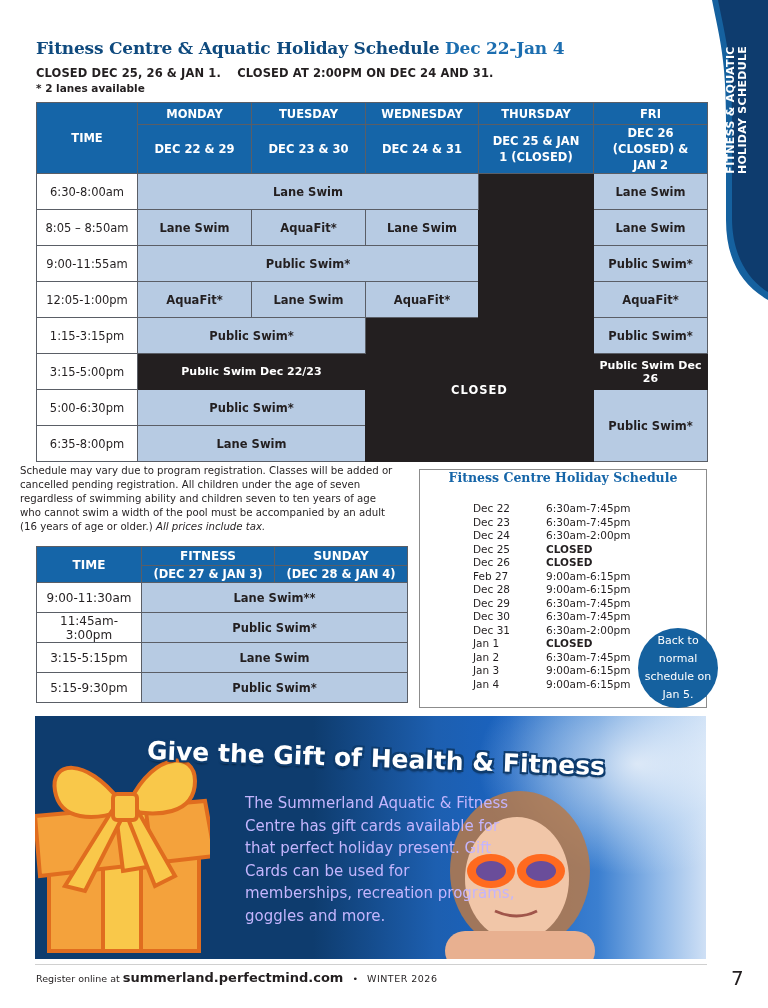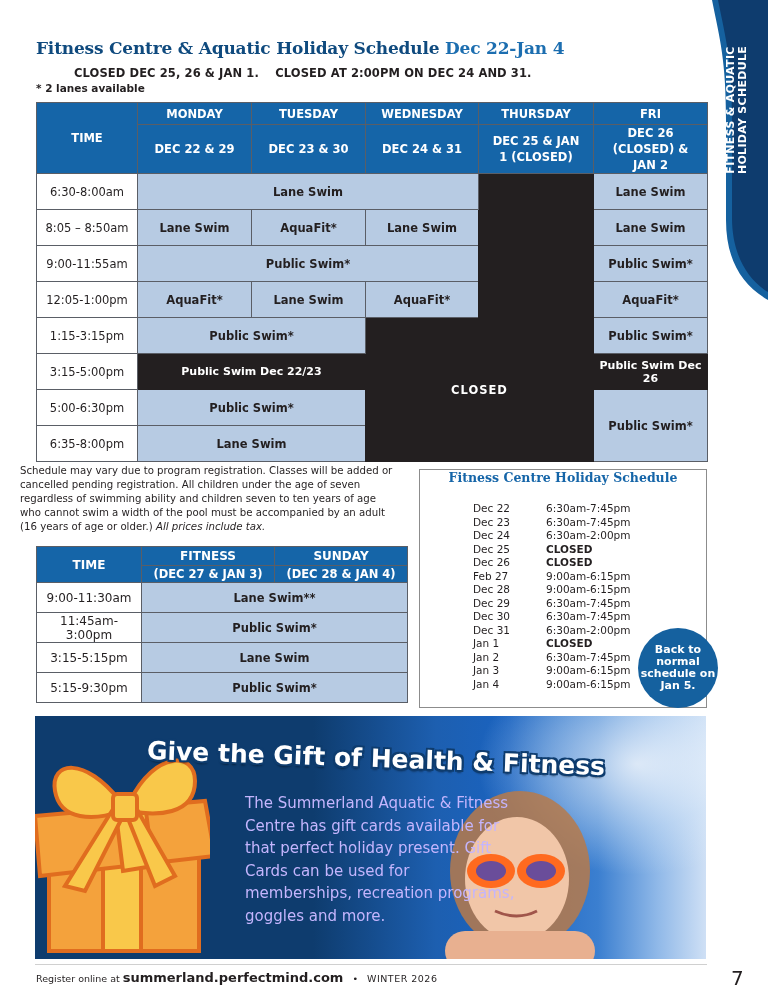--- a/index.html
+++ b/index.html
@@ -1,19 +1,19 @@
 <!DOCTYPE html>
 <html><head>
 <meta charset="utf-8">
 <style>
   html, body { margin:0; padding:0; }
   body { width:768px; height:1008px; background:#ffffff; position:relative; overflow:hidden; font-family:"DejaVu Sans", sans-serif; color:#231f20; }
   .title { position:absolute; left:36px; top:38px; font-family:"DejaVu Serif", serif; font-weight:bold; font-size:17px; color:#0f4a7e; letter-spacing:-0.2px; white-space:nowrap; }
   .title .accent { color:#1c6eb0; }
-  .subtitle { position:absolute; left:36px; top:66px; font-size:11.5px; font-weight:bold; color:#231f20; white-space:nowrap; letter-spacing:0.1px;margin-left:38px; }
+  .subtitle { position:absolute; left:36px; top:66px; font-size:11.5px; font-weight:bold; color:#231f20; white-space:nowrap; letter-spacing:0.1px; }
   .note { position:absolute; left:36px; top:82px; font-size:10.5px; font-weight:bold; color:#231f20; }
 
   
   .side-tab { position:absolute; left:712px; top:0; width:56px; height:300px; }
   .side-tab svg { position:absolute; left:0; top:0; }
   .side-tab-text { position:absolute; left:725px; top:175px; transform-origin:0 0; transform:rotate(-90deg); color:#fff; font-weight:bold; font-size:11px; line-height:12px; width:130px; text-align:center; letter-spacing:0.3px; }
 
   table { border-collapse:collapse; table-layout:fixed; }
   .main-table { position:absolute; left:36px; top:102px; width:671px; }
   .main-table td, .main-table th { border:1px solid #5a5e66; text-align:center; padding:0; font-size:11.5px; }
@@ -34,21 +34,21 @@
   .wkd-table .hdr-day { height:18px; font-size:12px; }
   .wkd-table .hdr-date { height:16px; font-size:11.5px; }
   .wkd-table .row td { height:29px; }
 
   .fc-box { position:absolute; left:419px; top:469px; width:286px; height:237px; border:1.5px solid #8c8c8c; background:#fff; }
   .fc-title { position:absolute; left:0; width:100%; top:0; text-align:center; font-family:"DejaVu Serif", serif; font-weight:bold; font-size:12.5px; color:#1565a8; }
   .fc-list { position:absolute; left:53px; top:32px; }
   .fc-item { height:13.5px; font-size:10.5px; line-height:13.5px; display:flex; }
   .fc-date { width:73px; }
   .fc-hours.bold { font-weight:bold; }
-  .badge { position:absolute; left:638px; top:628px; width:80px; height:80px; border-radius:50%; background:#15619f; color:#fff; font-weight:bold; font-size:11px; line-height:12px; display:flex; align-items:center; justify-content:center; text-align:center; }
+  .badge { position:absolute; left:638px; top:628px; width:80px; height:80px; border-radius:50%; background:#15619f; color:#fff; font-weight:normal; font-size:11px; line-height:18px; display:flex; align-items:center; justify-content:center; text-align:center; }
 
   .banner { position:absolute; left:35px; top:716px; width:671px; height:243px; overflow:hidden; background:#0e3c6e; }
   .banner-photo { position:absolute; left:180px; top:0; width:491px; height:243px; background:linear-gradient(90deg, rgba(14,60,110,1) 0%, rgba(14,60,110,0.6) 20%, #1d5fb0 45%, #1a63c0 60%, #3b7fd0 78%, #8fb8e8 90%, #cfe0f5 100%); }
   .banner-photo::after { content:""; position:absolute; right:0; top:0; width:230px; height:160px; background:radial-gradient(ellipse at 70% 30%, rgba(255,255,255,0.75) 0%, rgba(220,235,250,0.4) 40%, rgba(255,255,255,0) 70%); }
   .banner-headline { position:absolute; left:112px; top:20px; color:#fff; font-weight:bold; font-size:25px; white-space:nowrap; transform:rotate(2deg); transform-origin:0 50%; text-shadow: -2px -2px 0 #0e3c6e, 2px -2px 0 #0e3c6e, -2px 2px 0 #0e3c6e, 2px 2px 0 #0e3c6e, 0 3px 2px rgba(0,0,0,0.4); }
   .banner-body { position:absolute; left:210px; top:76px; width:270px; color:#c4b5fd; font-size:15px; line-height:22.5px; }
   .gift { position:absolute; left:0; top:30px; }
   .kid { position:absolute; left:390px; top:75px; }
 
   .footer-rule { position:absolute; left:35px; top:964px; width:672px; height:1px; background:#d0d0d0; }

